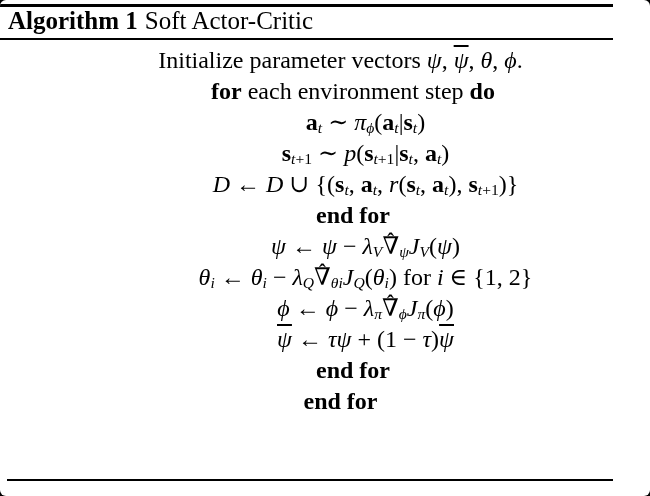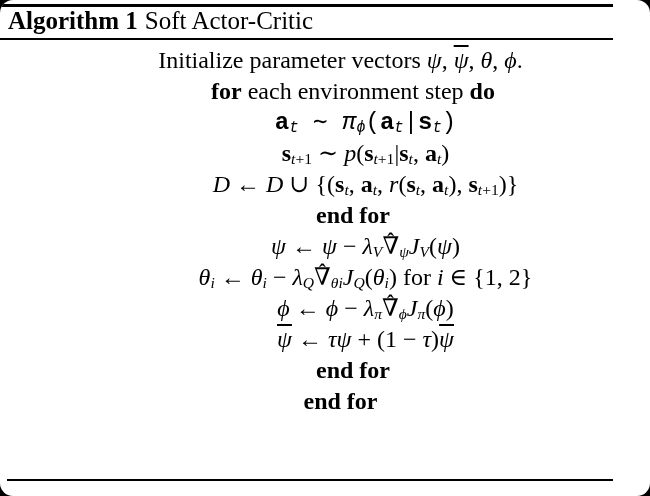--- a/index.html
+++ b/index.html
@@ -1,20 +1,20 @@
 <!DOCTYPE html>
 <html><head>
 <meta charset="utf-8">
 <style>
   html,body{margin:0;padding:0;background:#000;}
   .page{
     position:relative;
     width:650px;height:496px;
     background:#fff;
-    border-radius:13px;
+    border-radius:6px;
     overflow:hidden;
     font-family:"Liberation Serif","DejaVu Serif",serif;
     color:#000;
     box-sizing:border-box;
   }
   .rule{position:absolute;background:#000;}
   .rule-top{top:4px;left:0;width:613px;height:3px;}
   .rule-title{top:38px;left:0;width:613px;height:2px;}
   .rule-bottom{top:479px;left:7px;width:606px;height:2px;}
   .title{
@@ -46,21 +46,21 @@
 
 <div class="page">
   <div class="rule rule-top"></div>
   <div class="title">
     <span class="t-bold">Algorithm 1</span><span class="t-rest">Soft Actor-Critic</span>
   </div>
   <div class="rule rule-title"></div>
   <div class="algo-body">
       <div class="algo-line" style="padding-left: 0px;"><span>Initialize parameter vectors </span><span class="seg-i">ψ</span><span>, </span><span class="seg-i seg-bar">ψ</span><span>, </span><span class="seg-i">θ</span><span>, </span><span class="seg-i">ϕ</span><span>.</span></div>
       <div class="algo-line" style="padding-left: 25px;"><span class="seg-b">for</span><span> each environment step </span><span class="seg-b">do</span></div>
-      <div class="algo-line" style="padding-left: 50px; font-family: Liberation Mono, monospace;"><span class="seg-b">a</span><span class="seg-i seg-sub">t</span><span> ∼ </span><span class="seg-i">π</span><span class="seg-i seg-sub">ϕ</span><span>(</span><span class="seg-b">a</span><span class="seg-i seg-sub">t</span><span>|</span><span class="seg-b">s</span><span class="seg-i seg-sub">t</span><span>)</span></div>
+      <div class="algo-line" style="padding-left: 50px;"><span class="seg-b">a</span><span class="seg-i seg-sub">t</span><span> ∼ </span><span class="seg-i">π</span><span class="seg-i seg-sub">ϕ</span><span>(</span><span class="seg-b">a</span><span class="seg-i seg-sub">t</span><span>|</span><span class="seg-b">s</span><span class="seg-i seg-sub">t</span><span>)</span></div>
       <div class="algo-line" style="padding-left: 50px;"><span class="seg-b">s</span><span class="seg-i seg-sub">t</span><span class="seg-sub">+1</span><span> ∼ </span><span class="seg-i">p</span><span>(</span><span class="seg-b">s</span><span class="seg-i seg-sub">t</span><span class="seg-sub">+1</span><span>|</span><span class="seg-b">s</span><span class="seg-i seg-sub">t</span><span>, </span><span class="seg-b">a</span><span class="seg-i seg-sub">t</span><span>)</span></div>
       <div class="algo-line" style="padding-left: 50px;"><span class="seg-cal">D</span><span> ← </span><span class="seg-cal">D</span><span> ∪ {(</span><span class="seg-b">s</span><span class="seg-i seg-sub">t</span><span>, </span><span class="seg-b">a</span><span class="seg-i seg-sub">t</span><span>, </span><span class="seg-i">r</span><span>(</span><span class="seg-b">s</span><span class="seg-i seg-sub">t</span><span>, </span><span class="seg-b">a</span><span class="seg-i seg-sub">t</span><span>)</span><span>, </span><span class="seg-b">s</span><span class="seg-i seg-sub">t</span><span class="seg-sub">+1</span><span>)}</span></div>
       <div class="algo-line" style="padding-left: 25px;"><span class="seg-b">end for</span></div>
       <div class="algo-line" style="padding-left: 50px;"><span class="seg-i">ψ</span><span> ← </span><span class="seg-i">ψ</span><span> − </span><span class="seg-i">λ</span><span class="seg-i seg-sub">V</span><span class="hat-wrap"><span class="hat-mark">ˆ</span><span class="base">∇</span></span><span class="seg-i seg-sub">ψ</span><span class="seg-i">J</span><span class="seg-i seg-sub">V</span><span>(</span><span class="seg-i">ψ</span><span>)</span></div>
       <div class="algo-line" style="padding-left: 50px;"><span class="seg-i">θ</span><span class="seg-i seg-sub">i</span><span> ← </span><span class="seg-i">θ</span><span class="seg-i seg-sub">i</span><span> − </span><span class="seg-i">λ</span><span class="seg-i seg-sub">Q</span><span class="hat-wrap"><span class="hat-mark">ˆ</span><span class="base">∇</span></span><span class="seg-i seg-sub">θi</span><span class="seg-i">J</span><span class="seg-i seg-sub">Q</span><span>(</span><span class="seg-i">θ</span><span class="seg-i seg-sub">i</span><span>)</span><span> for </span><span class="seg-i">i</span><span> ∈ {1, 2}</span></div>
       <div class="algo-line" style="padding-left: 50px;"><span class="seg-i">ϕ</span><span> ← </span><span class="seg-i">ϕ</span><span> − </span><span class="seg-i">λ</span><span class="seg-i seg-sub">π</span><span class="hat-wrap"><span class="hat-mark">ˆ</span><span class="base">∇</span></span><span class="seg-i seg-sub">ϕ</span><span class="seg-i">J</span><span class="seg-i seg-sub">π</span><span>(</span><span class="seg-i">ϕ</span><span>)</span></div>
       <div class="algo-line" style="padding-left: 50px;"><span class="seg-i seg-bar">ψ</span><span> ← </span><span class="seg-i">τψ</span><span> + (1 − </span><span class="seg-i">τ</span><span>)</span><span class="seg-i seg-bar">ψ</span></div>
       <div class="algo-line" style="padding-left: 25px;"><span class="seg-b">end for</span></div>
       <div class="algo-line" style="padding-left: 0px;"><span class="seg-b">end for</span></div>
     </div>

